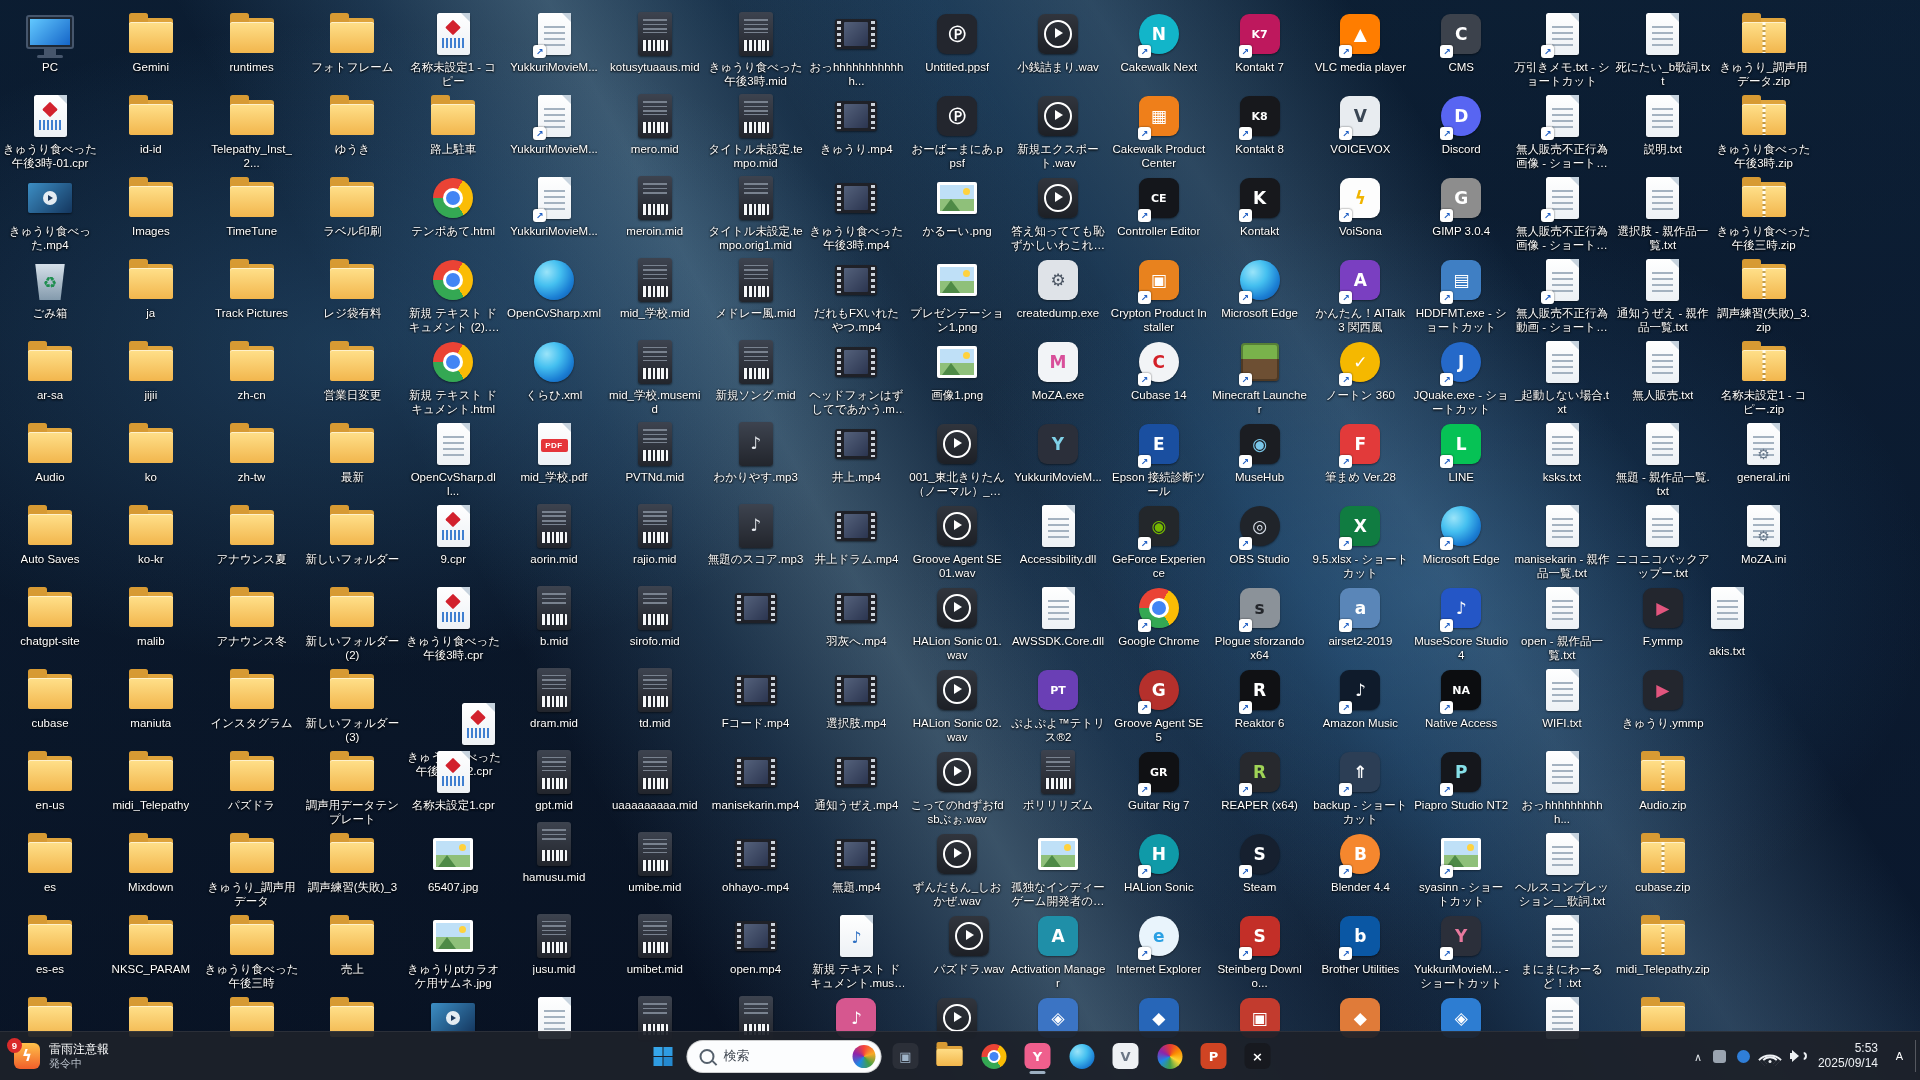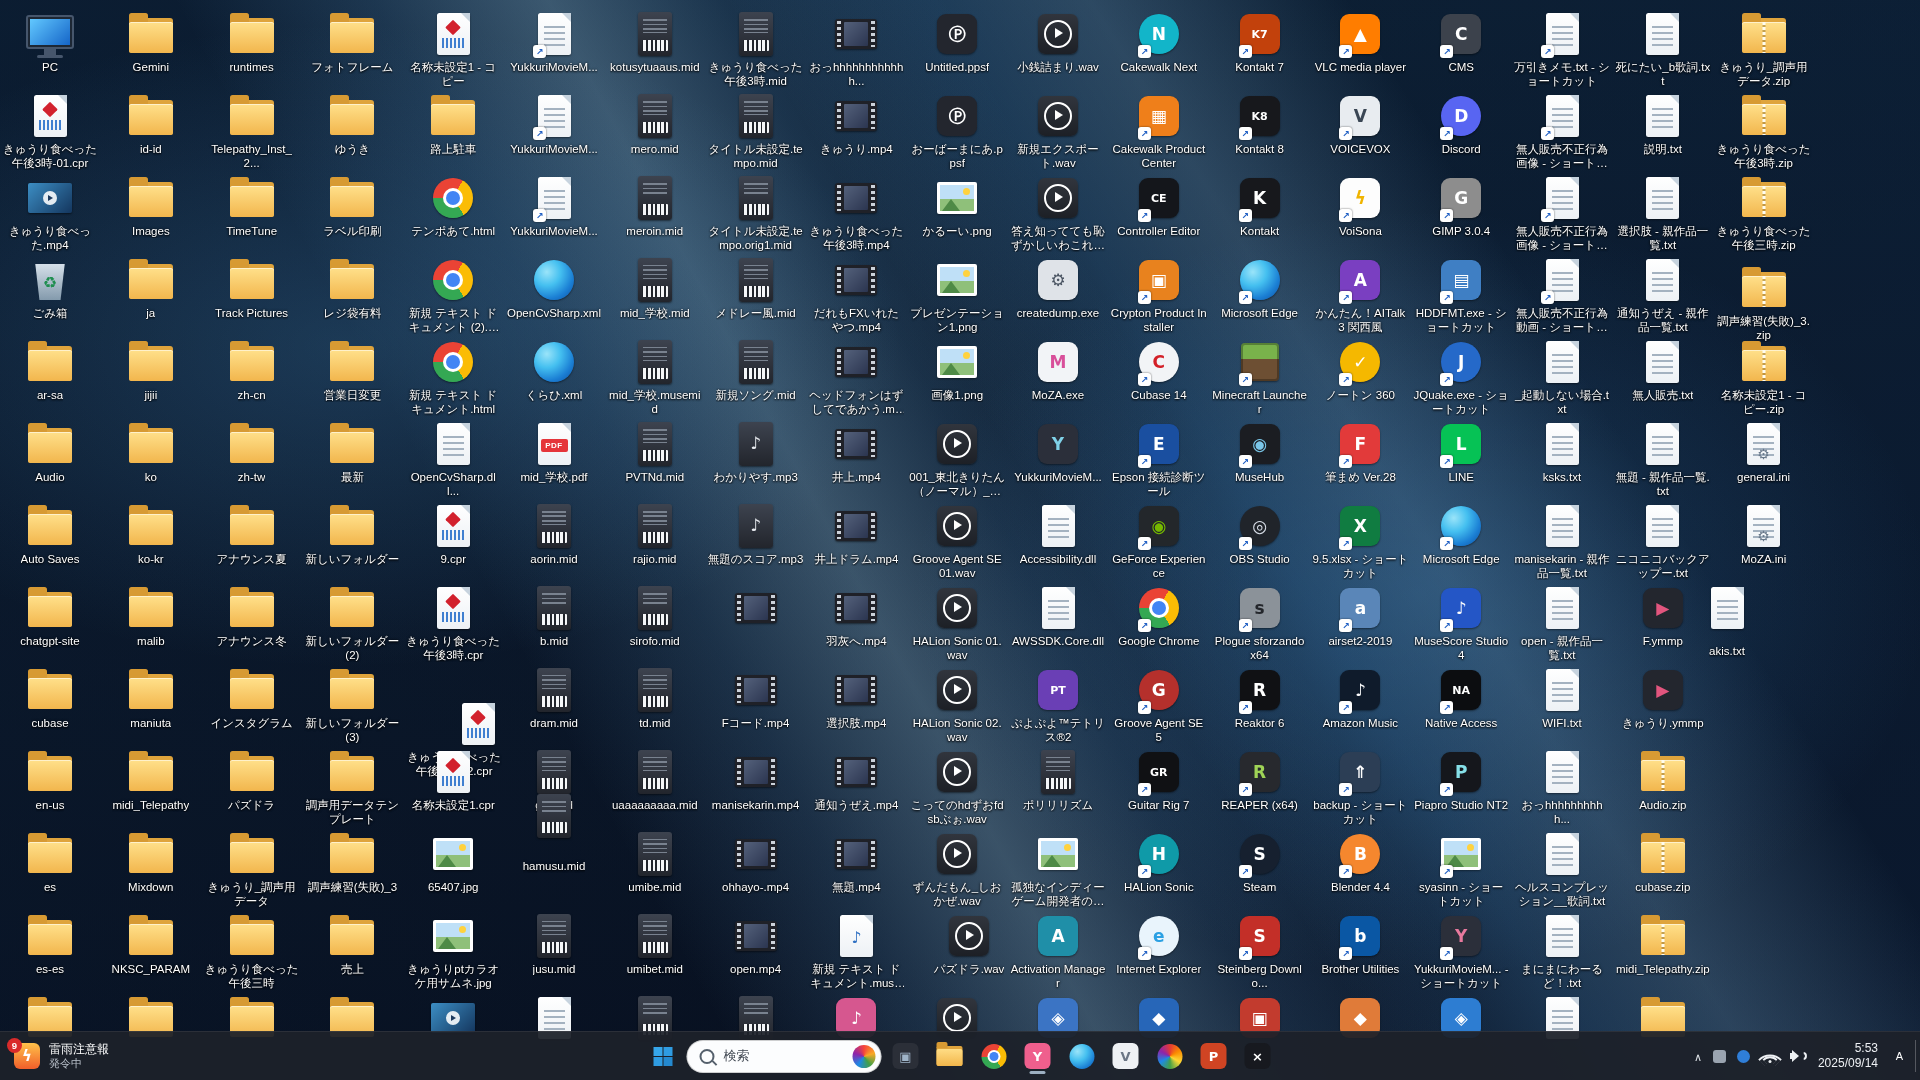--- a/index.html
+++ b/index.html
@@ -811,21 +811,21 @@
     </div>
     <div class="cell" style="left: 505px; top: 748px;">
       <div class="ic">
         <div class="t-mid">
           <i class="m-lines"></i>
           <i class="m-keys"></i>
         </div>
       </div>
       <div class="lbl">gpt.mid</div>
     </div>
-    <div class="cell" style="left: 505px; top: 792px; gap: 17px;">
+    <div class="cell" style="left: 505px; top: 820px;">
       <div class="ic">
         <div class="t-mid">
           <i class="m-lines"></i>
           <i class="m-keys"></i>
         </div>
       </div>
       <div class="lbl">hamusu.mid</div>
     </div>
     <div class="cell" style="left: 505px; top: 912px;">
       <div class="ic">
@@ -1559,21 +1559,21 @@
     </div>
     <div class="cell" style="left: 1109.8px; top: 994px;">
       <div class="ic">
         <div class="t-app" style="background: rgb(39, 102, 184);">
           <span class="g" style="font-size: 17px;">◆</span>
         </div>
       </div>
     </div>
     <div class="cell" style="left: 1210.6px; top: 10px;">
       <div class="ic">
-        <div class="t-app" style="background: #c2410c;">
+        <div class="t-app" style="background: #be185d;">
           <span class="g" style="font-size: 11px;">K7</span>
         </div>
         <span class="sc-badge">↗</span>
       </div>
       <div class="lbl">Kontakt 7</div>
     </div>
     <div class="cell" style="left: 1210.6px; top: 92px;">
       <div class="ic">
         <div class="t-app" style="background: rgb(23, 24, 28);">
           <span class="g" style="font-size: 11px;">K8</span>
@@ -2166,21 +2166,21 @@
     <div class="cell" style="left: 1714.6px; top: 174px;">
       <div class="ic">
         <div class="t-folder">
           <i class="f-tab"></i>
           <i class="f-front"></i>
           <i class="f-zip"></i>
         </div>
       </div>
       <div class="lbl">きゅうり食べった午後三時.zip</div>
     </div>
-    <div class="cell" style="left: 1714.6px; top: 264px; justify-content: center;">
+    <div class="cell" style="left: 1714.6px; top: 256px; justify-content: center;">
       <div class="ic">
         <div class="t-folder">
           <i class="f-tab"></i>
           <i class="f-front"></i>
           <i class="f-zip"></i>
         </div>
       </div>
       <div class="lbl">調声練習(失敗)_3.zip</div>
     </div>
     <div class="cell" style="left: 1714.6px; top: 338px;">

